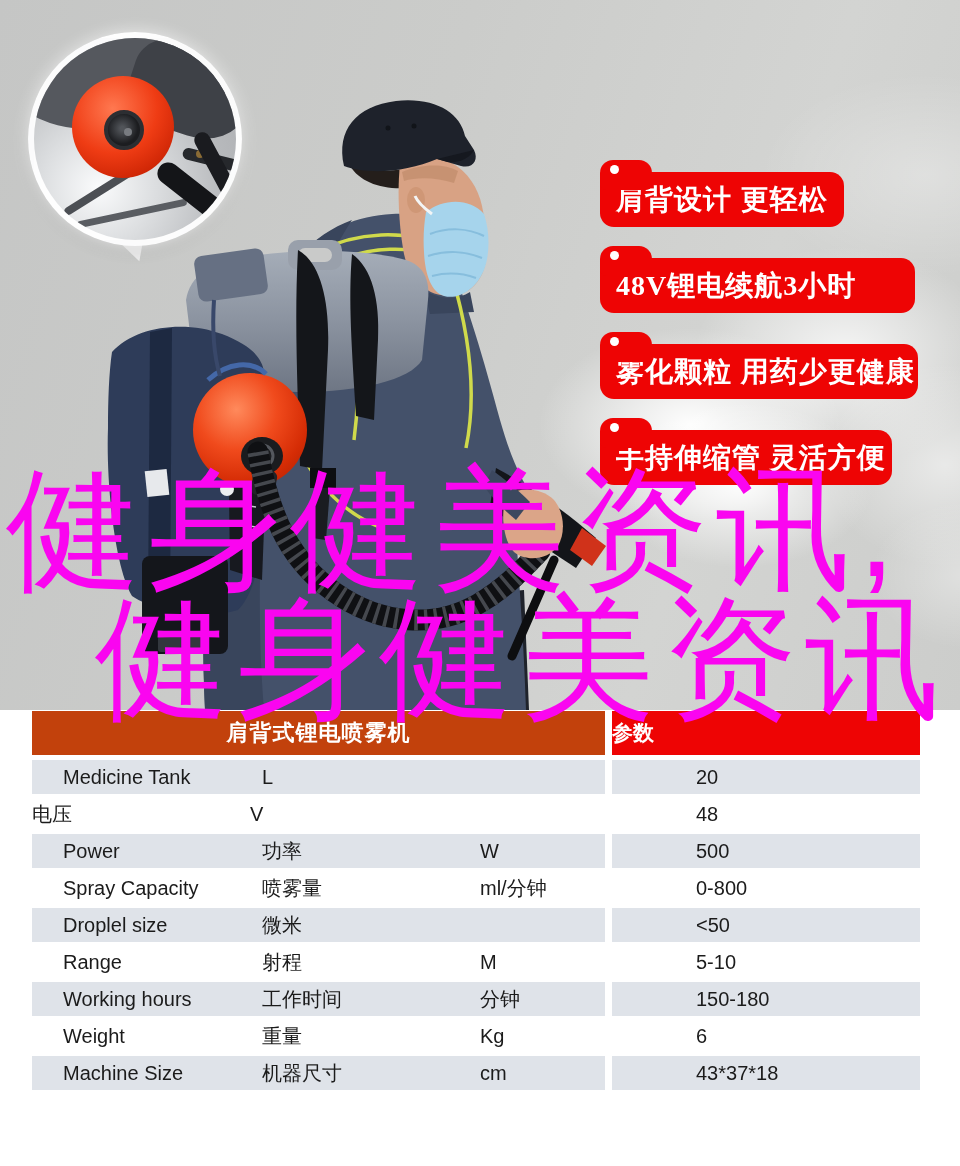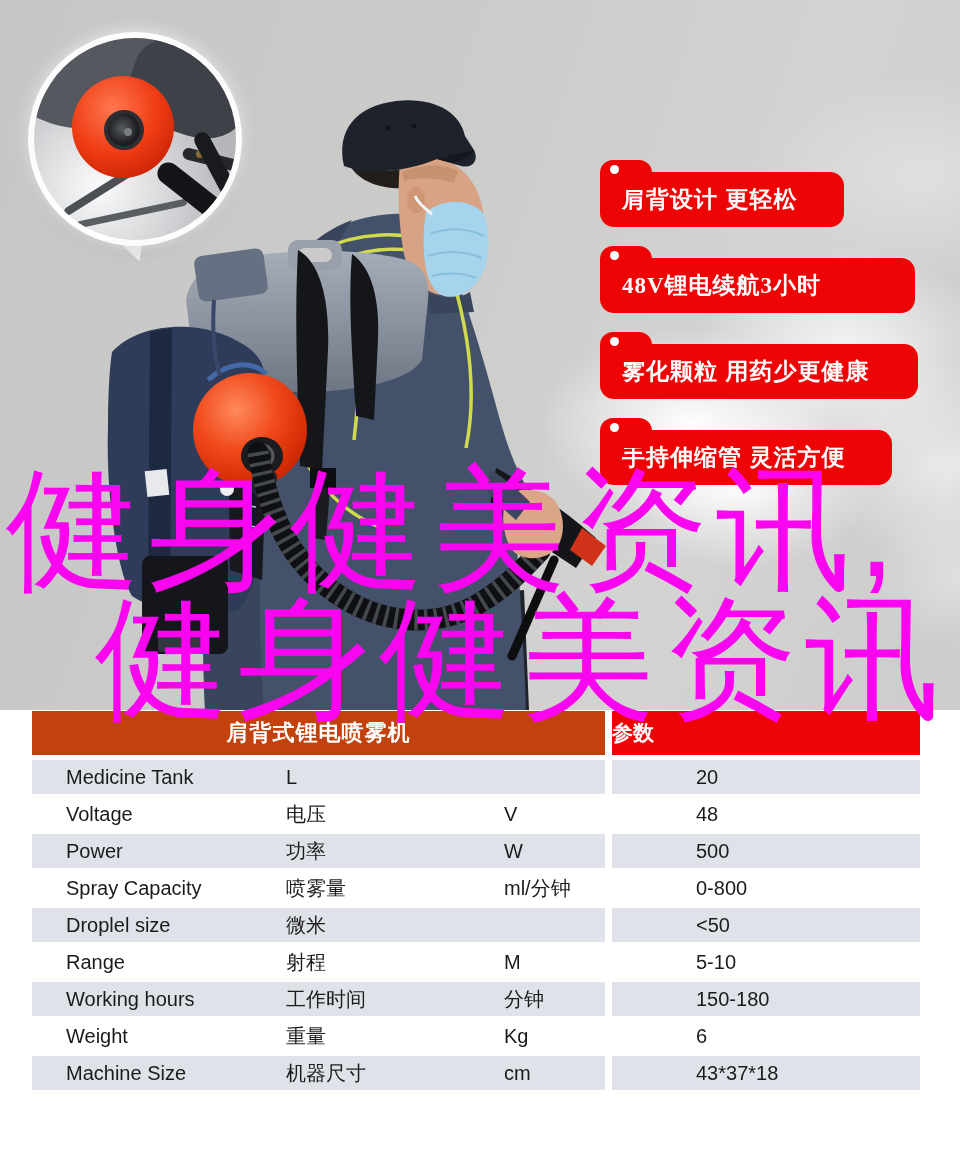--- a/index.html
+++ b/index.html
@@ -50,22 +50,22 @@
   .ins-frame2{ position:absolute; left:42px; top:172px; width:112px; height:7px; background:#5a5d62;
                transform:rotate(-12deg); border-radius:4px; }
   .ins-pump  { position:absolute; left:38px; top:38px; width:102px; height:102px; border-radius:50%;
                background:radial-gradient(circle at 40% 32%, #ff7850 0%, #ef3c14 48%, #cc2404 80%, #ae1f03 100%); }
   .ins-hole  { position:absolute; left:32px; top:34px; width:40px; height:40px; border-radius:50%;
                background:radial-gradient(circle at 45% 45%, #515459 8%, #1c1d20 62%); border:4px solid #2c2e32; }
   .ins-hub   { position:absolute; left:16px; top:14px; width:8px; height:8px; border-radius:50%; background:#787b80; }
 
   
   .banner { position:absolute; left:600px; height:55px; background:#ee0404; border-radius:14px;
-            z-index:20; color:#fff; font-weight:bold; font-size:23px; letter-spacing:1px;
-            display:flex; align-items:center; padding-left:22px; white-space:nowrap; }
+            z-index:20; color:#fff; font-weight:bold; font-size:28px; letter-spacing:1px;
+            display:flex; align-items:center; padding-left:16px; white-space:nowrap; }
   .banner .ear { position:absolute; left:0; top:-12px; width:52px; height:30px; background:#ee0404;
                  border-radius:13px 13px 6px 6px; }
   .banner .dot { position:absolute; left:10px; top:-7px; width:9px; height:9px; border-radius:50%;
                  background:#ffffff; z-index:1; }
   .b1 { top:172px; width:244px; }
   .b2 { top:258px; width:315px;font-family:Liberation Serif, serif; }
   .b3 { top:344px; width:318px; }
   .b4 { top:430px; width:292px; }
 
   
@@ -80,21 +80,21 @@
   .spec-header { display:flex; height:44px; margin-bottom:5px; }
   .h-left  { width:573px; background:#c2410c; color:#fff; font-weight:bold; font-size:22px;
              display:flex; align-items:center; justify-content:center; letter-spacing:1px; }
   .sec-gap { width:7px; }
   .h-right { width:308px; background:#ee0404; color:#fff; font-weight:bold; font-size:21px;
              display:flex; align-items:center; }
   .spec-row { display:flex; height:34px; margin-bottom:3px; font-size:20px; color:#1b1b1b; }
   .r-left  { width:573px; display:flex; align-items:center; background:#ffffff; }
   .r-right { width:308px; display:flex; align-items:center; padding-left:84px; background:#ffffff; }
   .alt .r-left, .alt .r-right { background:#dfe3e9; }
-  .c-en   { padding-left:10px; width:230px;margin-left:24px; }
+  .c-en   { padding-left:31px; width:230px; }
   .c-zh   { width:218px; }
   .c-unit { flex:1; }
 </style>
 </head>
 <body>
 
 <div class="stage">
 
   <div class="photo">
 
@@ -267,21 +267,20 @@
       <div class="r-left">
         <div class="c-en">Medicine Tank</div>
         <div class="c-unit">L</div>
       </div>
       <div class="sec-gap"></div>
       <div class="r-right">20</div>
     </div>
 
     <div class="spec-row">
       <div class="r-left">
-        <div class="c-en">Voltage</div>
         <div class="c-zh">电压</div>
         <div class="c-unit">V</div>
       </div>
       <div class="sec-gap"></div>
       <div class="r-right">48</div>
     </div>
 
     <div class="spec-row alt">
       <div class="r-left">
         <div class="c-en">Power</div>

